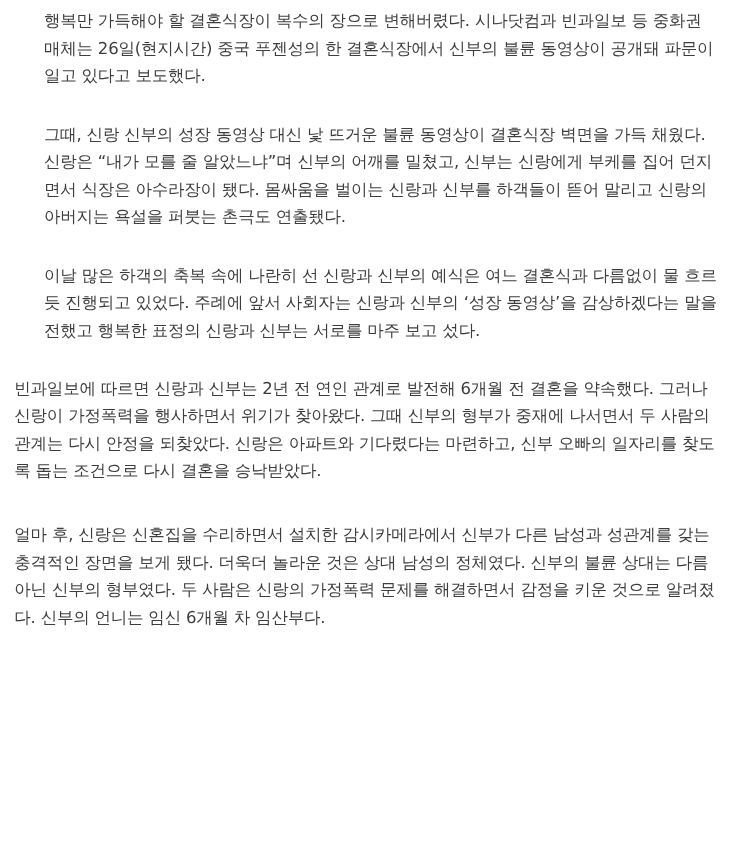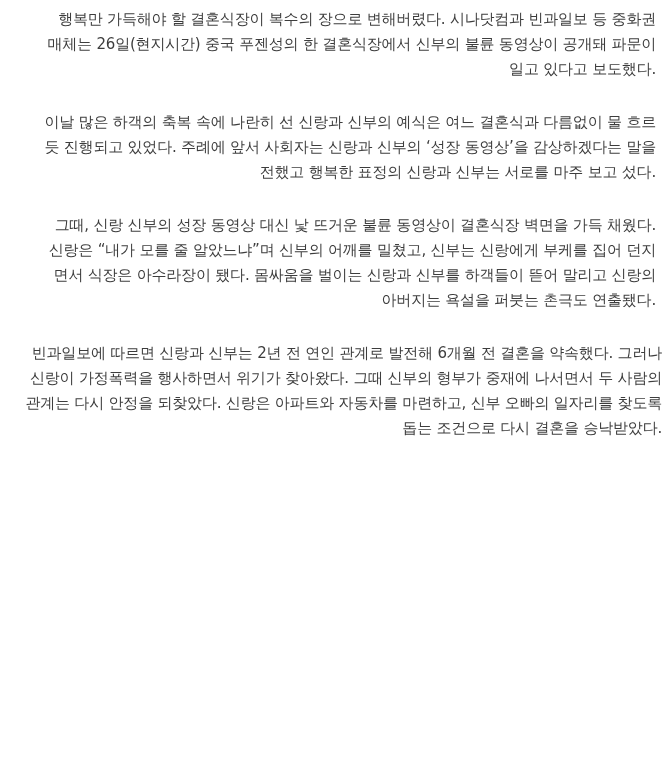--- a/index.html
+++ b/index.html
@@ -12,21 +12,21 @@
     height: 765px;
     overflow: hidden;
     font-family: "DejaVu Sans", sans-serif;
     color: #3d3d3d;
   }
   .article {
     padding-top: 7px;
     font-size: 15px;
     line-height: 25px;
     word-break: break-all;
-    text-align: right;
+    text-align: left;
     letter-spacing: -0.2px;
   }
   .lead-section {
     margin: 0 16px 0 40px;
   }
   .lead-section p {
     margin: 0 0 28px 0;
   }
   .body-section {
     margin: 14px 10px 0 13px;
@@ -37,19 +37,20 @@
   .body-section p:last-child {
     margin-bottom: 0;
   }
 </style>
 </head>
 <body>
 
 <div class="article">
   <section class="lead-section">
     <p>행복만 가득해야 할 결혼식장이 복수의 장으로 변해버렸다. 시나닷컴과 빈과일보 등 중화권 매체는 26일(현지시간) 중국 푸젠성의 한 결혼식장에서 신부의 불륜 동영상이 공개돼 파문이 일고 있다고 보도했다.</p>
+    <p>그때, 신랑 신부의 성장 동영상 대신 낯 뜨거운 불륜 동영상이 결혼식장 벽면을 가득 채웠다. 신랑은 “내가 모를 줄 알았느냐”며 신부의 어깨를 밀쳤고, 신부는 신랑에게 부케를 집어 던지면서 식장은 아수라장이 됐다. 몸싸움을 벌이는 신랑과 신부를 하객들이 뜯어 말리고 신랑의 아버지는 욕설을 퍼붓는 촌극도 연출됐다.</p>
     <p>이날 많은 하객의 축복 속에 나란히 선 신랑과 신부의 예식은 여느 결혼식과 다름없이 물 흐르듯 진행되고 있었다. 주례에 앞서 사회자는 신랑과 신부의 ‘성장 동영상’을 감상하겠다는 말을 전했고 행복한 표정의 신랑과 신부는 서로를 마주 보고 섰다.</p>
-    <p>그때, 신랑 신부의 성장 동영상 대신 낯 뜨거운 불륜 동영상이 결혼식장 벽면을 가득 채웠다. 신랑은 “내가 모를 줄 알았느냐”며 신부의 어깨를 밀쳤고, 신부는 신랑에게 부케를 집어 던지면서 식장은 아수라장이 됐다. 몸싸움을 벌이는 신랑과 신부를 하객들이 뜯어 말리고 신랑의 아버지는 욕설을 퍼붓는 촌극도 연출됐다.</p>
   </section>
   <section class="body-section">
-    <p>빈과일보에 따르면 신랑과 신부는 2년 전 연인 관계로 발전해 6개월 전 결혼을 약속했다. 그러나 신랑이 가정폭력을 행사하면서 위기가 찾아왔다. 그때 신부의 형부가 중재에 나서면서 두 사람의 관계는 다시 안정을 되찾았다. 신랑은 아파트와 자동차를 마련하고, 신부 오빠의 일자리를 찾도록 돕는 조건으로 다시 결혼을 승낙받았다.</p>
+    <p>빈과일보에 따르면 신랑과 신부는 2년 전 연인 관계로 발전해 6개월 전 결혼을 약속했다. 그러나 신랑이 가정폭력을 행사하면서 위기가 찾아왔다. 그때 신부의 형부가 중재에 나서면서 두 사람의 관계는 다시 안정을 되찾았다. 신랑은 아파트와 기다렸다는 마련하고, 신부 오빠의 일자리를 찾도록 돕는 조건으로 다시 결혼을 승낙받았다.</p>
+    <p>얼마 후, 신랑은 신혼집을 수리하면서 설치한 감시카메라에서 신부가 다른 남성과 성관계를 갖는 충격적인 장면을 보게 됐다. 더욱더 놀라운 것은 상대 남성의 정체였다. 신부의 불륜 상대는 다름 아닌 신부의 형부였다. 두 사람은 신랑의 가정폭력 문제를 해결하면서 감정을 키운 것으로 알려졌다. 신부의 언니는 임신 6개월 차 임산부다.</p>
   </section>
 </div>
 
 </body></html>

